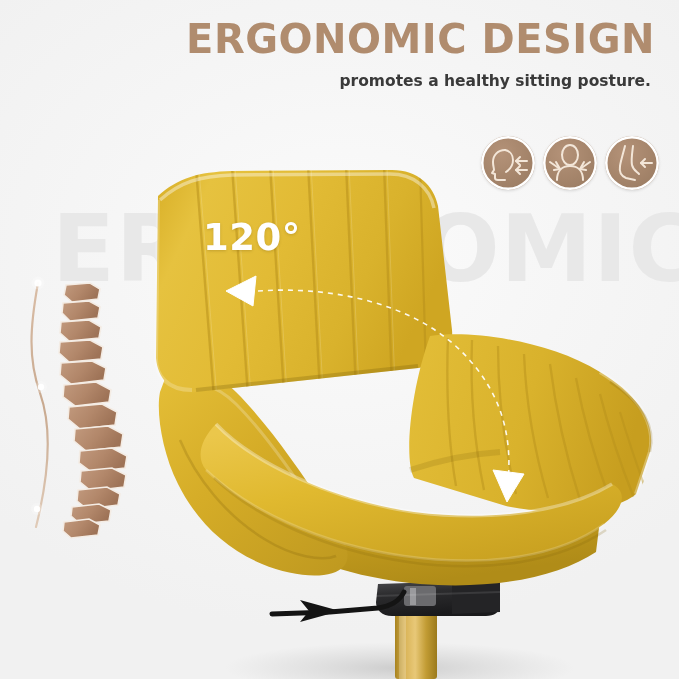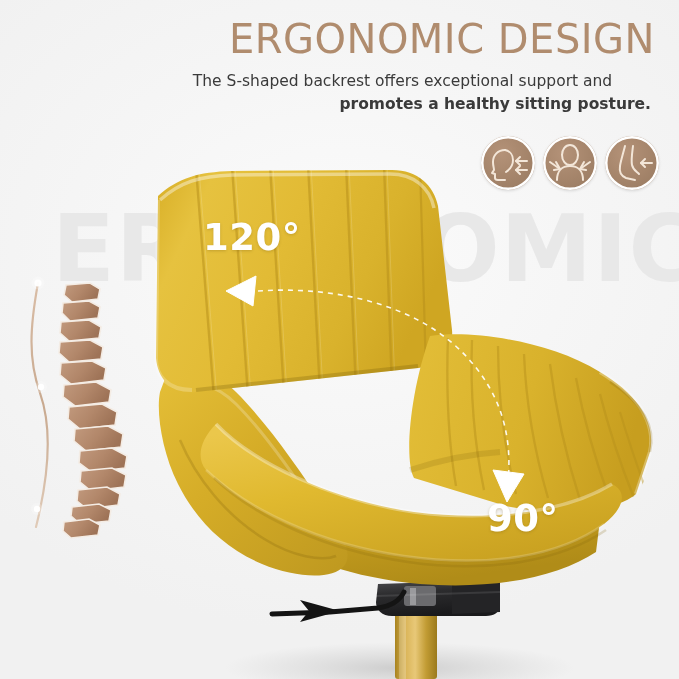--- a/index.html
+++ b/index.html
@@ -22,21 +22,21 @@
     font-family:"DejaVu Sans", sans-serif;
     white-space:nowrap;user-select:none;
     z-index:1;
   }
   
   .header{position:absolute;left:0;top:0;width:679px;z-index:6;}
   .title{
     position:absolute;left:0;top:16px;width:679px;
     text-align:right;padding-right:24px;box-sizing:border-box;
     font-family:"DejaVu Sans", sans-serif;
-    font-size:40px;font-weight:400;letter-spacing:0.5px;
+    font-size:40px;font-weight:700;letter-spacing:0.5px;
     color:#b08c6e;
     white-space:nowrap;
   }
   .subtitle{
     position:absolute;left:150px;top:70px;width:505px;
     text-align:center;
     font-size:15.5px;line-height:23px;color:#3a3a3a;
     font-family:"DejaVu Sans", sans-serif;
   }
   .subtitle .ln2{display:block;text-align:right;padding-right:4px;font-weight:bold;}
@@ -209,21 +209,20 @@
 
   <svg class="arcsvg" width="679" height="679" viewBox="0 0 679 679">
     <path d="M258,291 C330,286 412,302 462,352 C504,394 512,440 508,482" stroke="#ffffff" stroke-width="1.6" fill="none" stroke-dasharray="5 5" opacity="0.92"></path>
   </svg>
 
   <div class="anno ang" id="ang120">120°</div>
   <svg class="anno" style="left:222px;top:272px;" width="40" height="38">
     <path d="M4,19 L34,4 L31,34 Z" fill="#ffffff" stroke="#ffffff" stroke-width="1"></path>
   </svg>
 
-  <div class="anno ang" id="ang90">90°</div>
   <svg class="anno" style="left:489px;top:466px;" width="40" height="40">
     <path d="M4,4 L35,8 L18,36 Z" fill="#ffffff" stroke="#ffffff" stroke-width="1"></path>
   </svg>
 
   <svg class="spine" viewBox="0 0 130 265">
     <defs>
       <linearGradient id="gBone" x1="0" y1="0" x2="1" y2="0.4">
         <stop offset="0%" stop-color="#c29a7e"></stop>
         <stop offset="55%" stop-color="#b2876a"></stop>
         <stop offset="100%" stop-color="#9e7357"></stop>
@@ -256,21 +255,20 @@
       <path d="M59,196 l31,-3 l14,7  l-2,12 l-33,4  l-11,-9 Z"></path>
       <path d="M56,215 l29,-3 l13,7  l-2,11 l-31,4  l-10,-8 Z"></path>
       <path d="M50,232 l27,-3 l12,6  l-2,11 l-29,3  l-9,-8 Z"></path>
       <path d="M42,247 l25,-3 l11,6  l-2,10 l-27,3  l-8,-7 Z"></path>
     </g>
   </svg>
 
   <div class="header">
     <div class="title">ERGONOMIC DESIGN</div>
     <div class="subtitle">
-      <span>The S-shaped backrest offers exceptional support and</span>
       <span class="ln2">promotes a healthy sitting posture.</span>
     </div>
   </div>
 
   <div class="badges">
 
     <div class="badge">
       <svg width="54" height="54" viewBox="0 0 54 54">
         <g fill="none" stroke="#f3e6d8" stroke-width="2" stroke-linecap="round" stroke-linejoin="round">
           <path d="M24,14 C17,14 12,19 12,26 C12,30 13,32 13,34 L11,37 L14,38 L14,42

